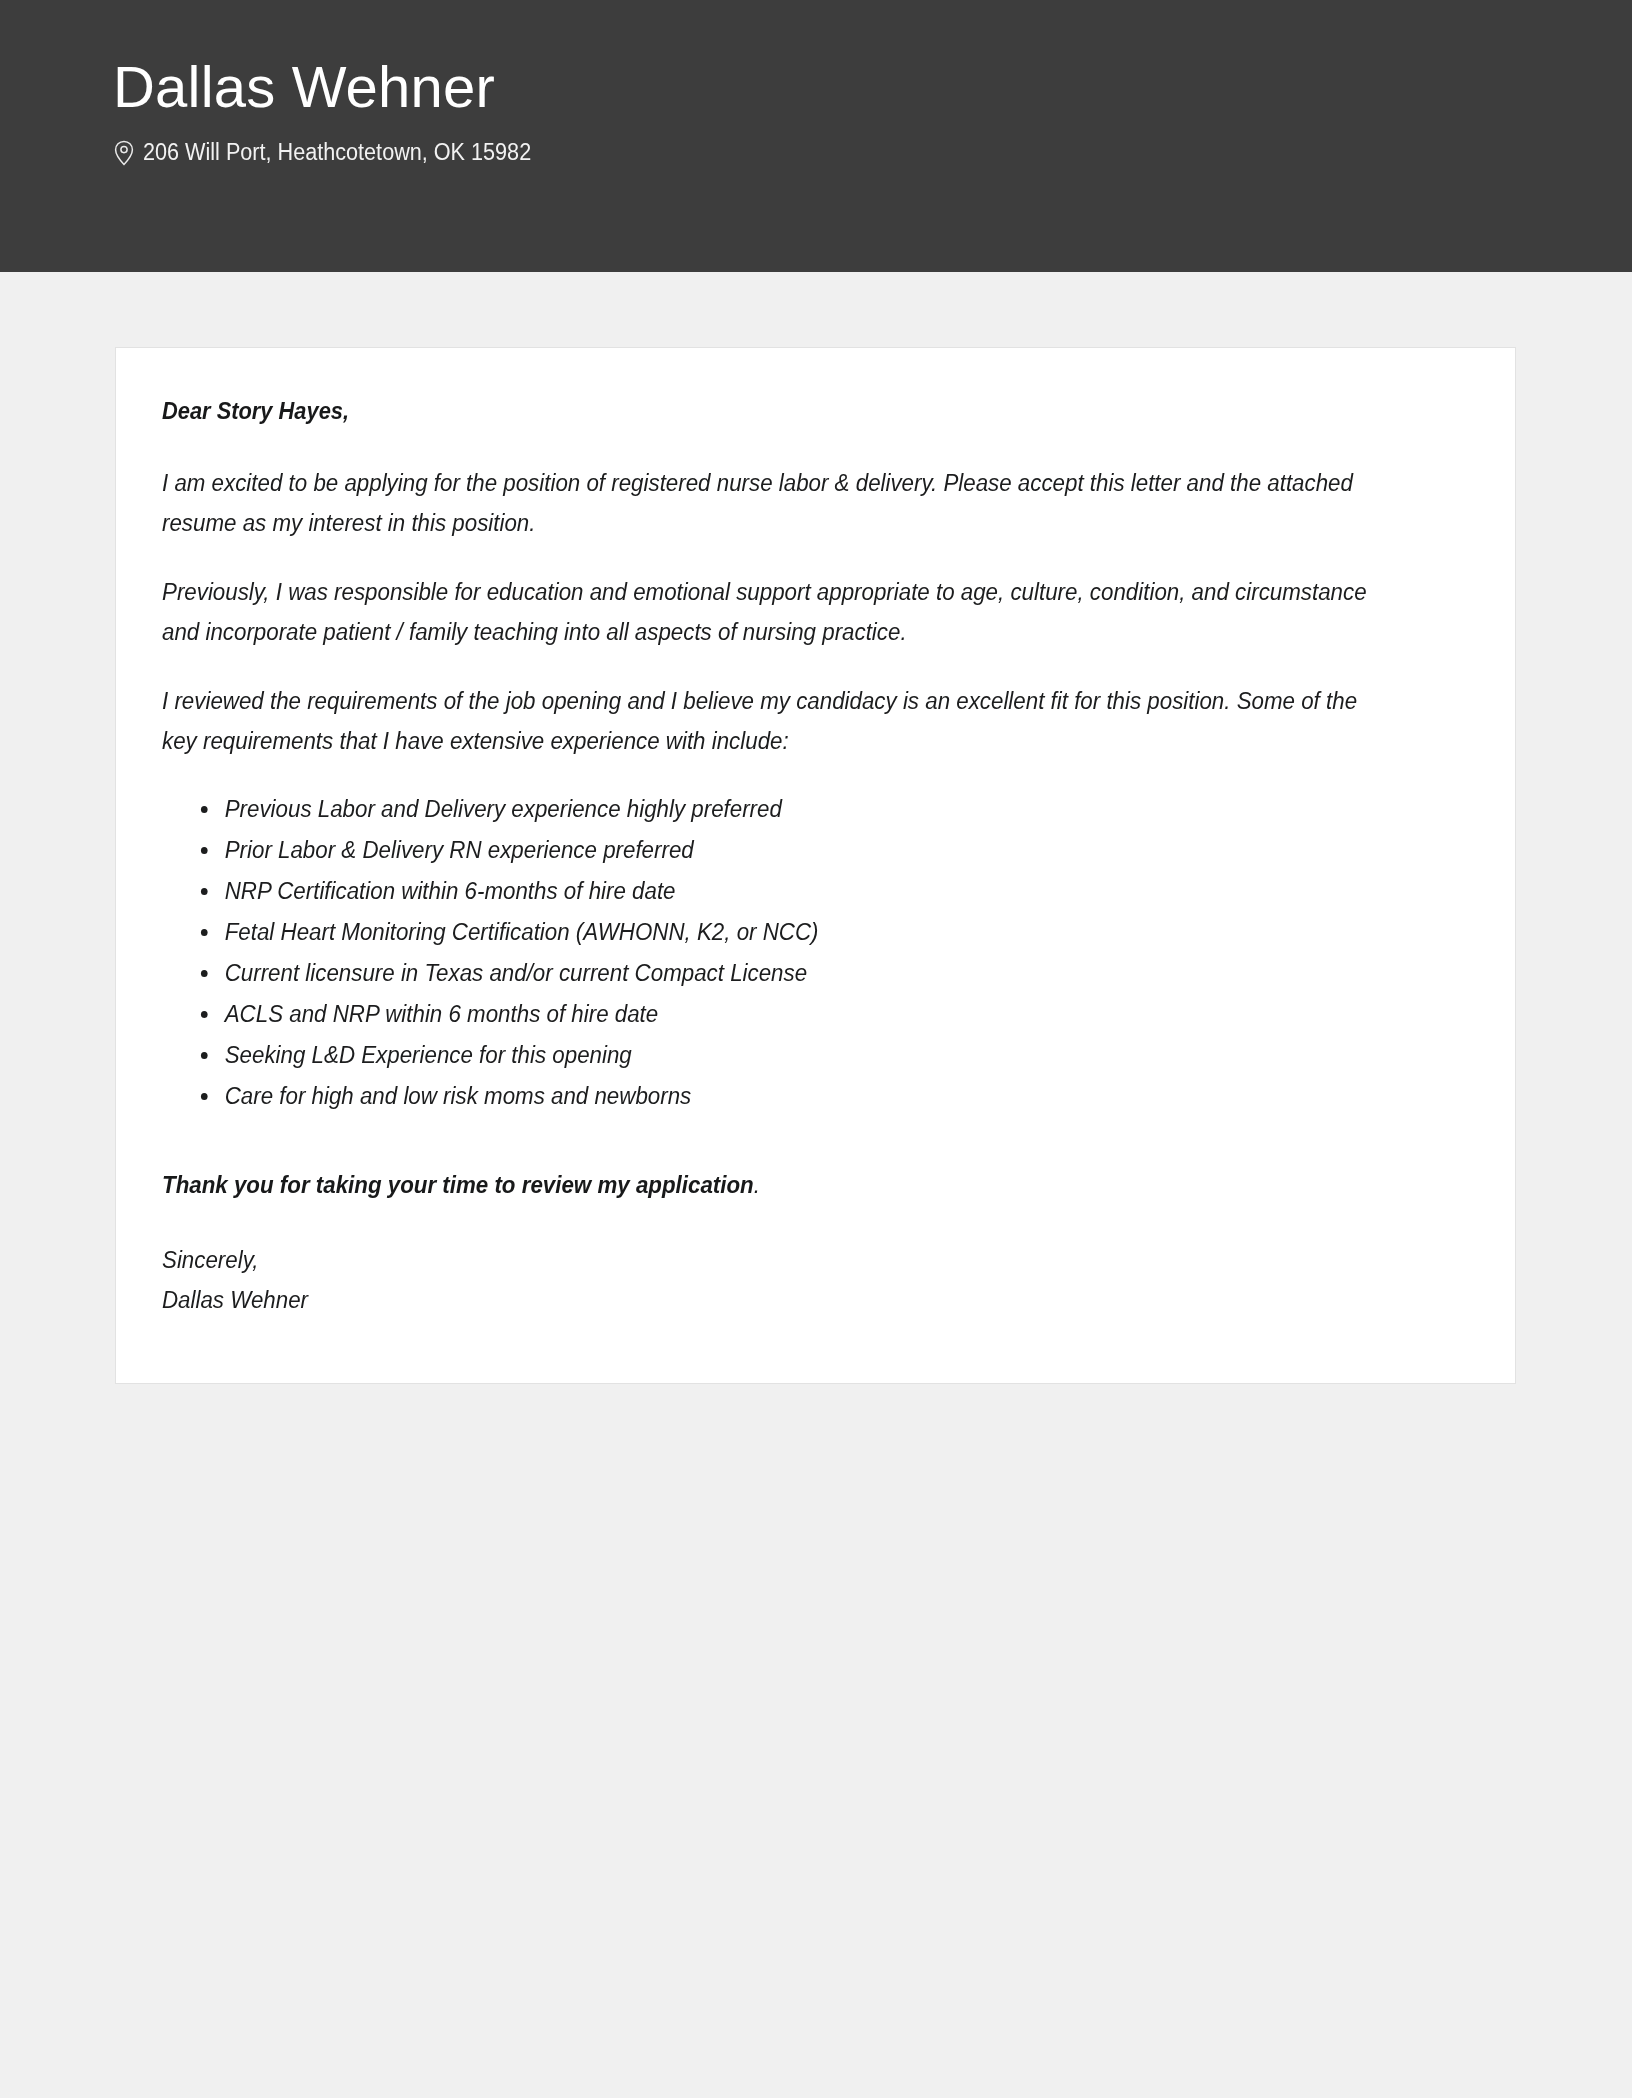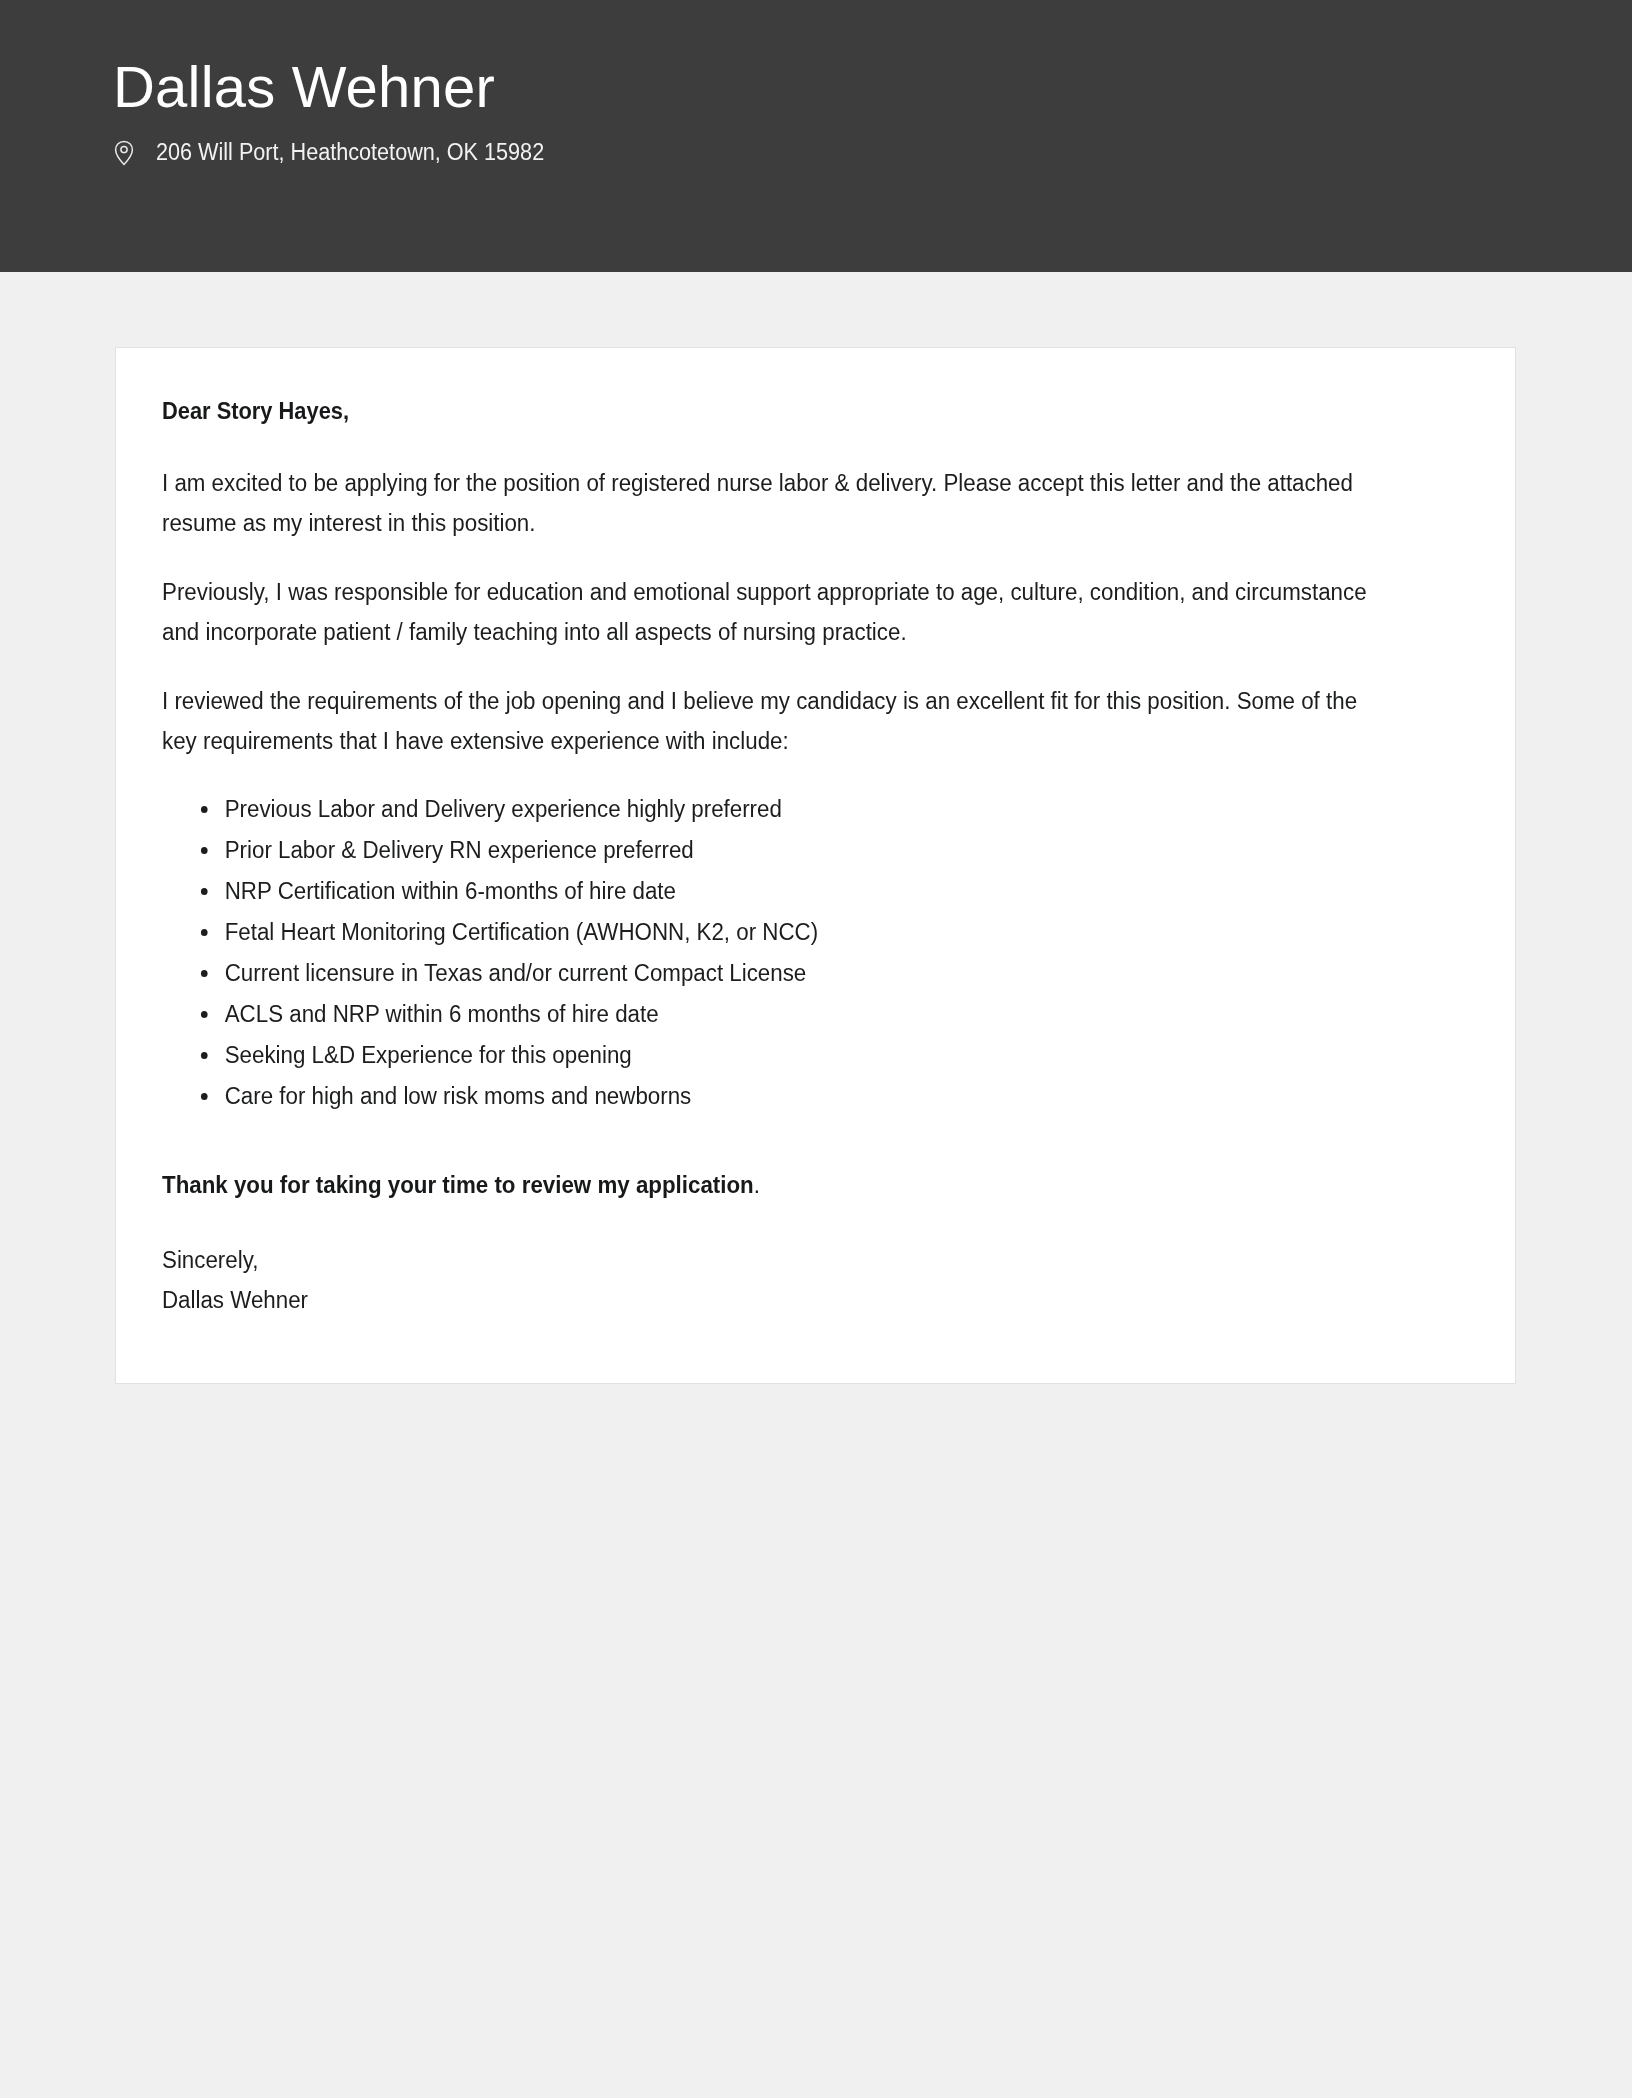--- a/index.html
+++ b/index.html
@@ -30,21 +30,21 @@
     letter-spacing: 0.2px;
     margin: 0;
     transform: scaleX(1.0);
     transform-origin: left center;
     font-stretch: normal;
   }
   .contact-line {
     display: flex;
     align-items: center;
     margin-top: 22px;
-    gap: 21px;
+    gap: 8px;
   }
   .pin-icon {
     width: 22px;
     height: 26px;
     flex: none;
     display: block;
   }
   .contact-text {
     color: #f2f2f2;
     font-size: 23px;
@@ -63,20 +63,21 @@
   .card {
     background: #ffffff;
     border: 1px solid #e2e2e2;
     box-sizing: border-box;
     width: 1401px;
     padding: 48px 52px 62px 30px;
   }
   .card-inner {
     padding-left: 16px;
     padding-right: 24px;
+    font-style: italic;
   }
 
   .salutation {
     font-size: 23px;
     font-weight: 700;
     color: #18191a;
     margin: 0 0 36px 0;
     line-height: 1.35;
     transform: scaleX(0.95);
     transform-origin: left center;

